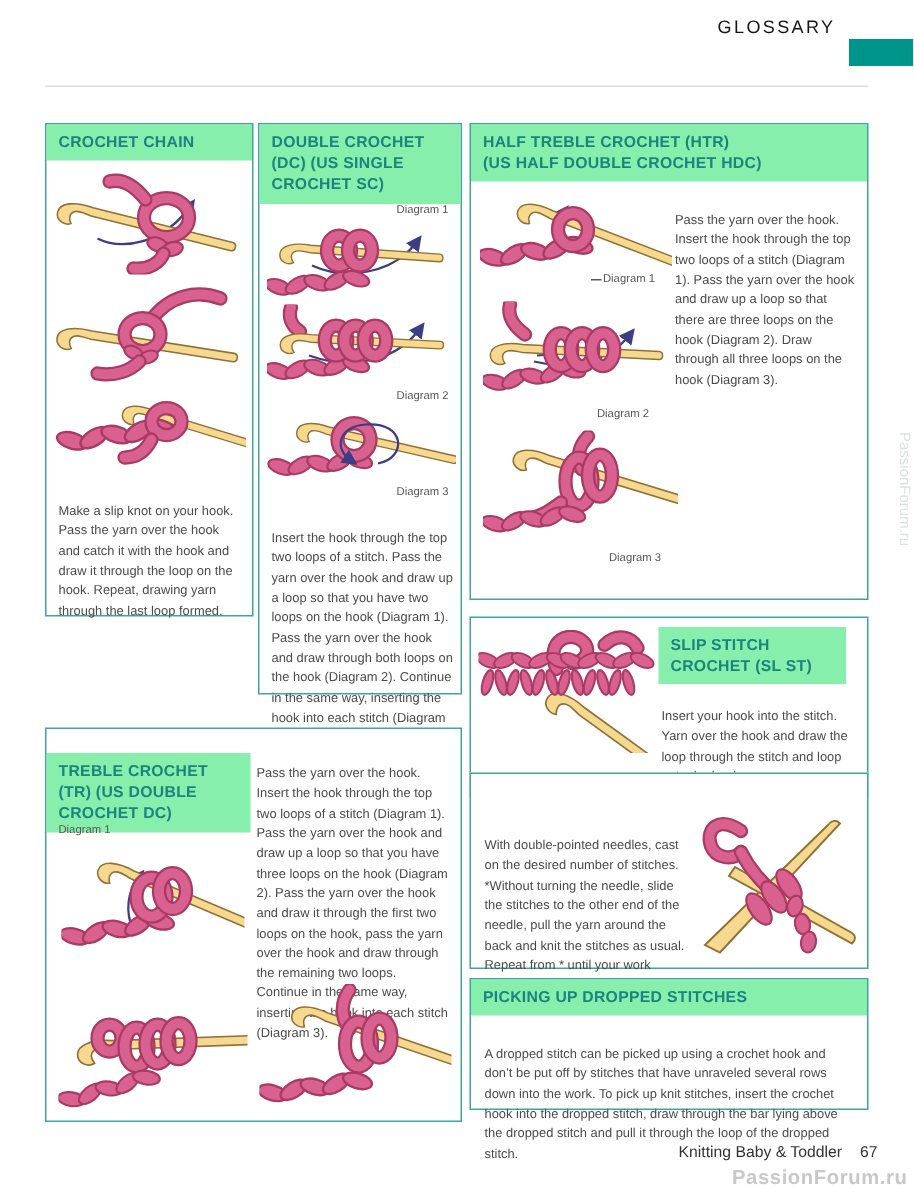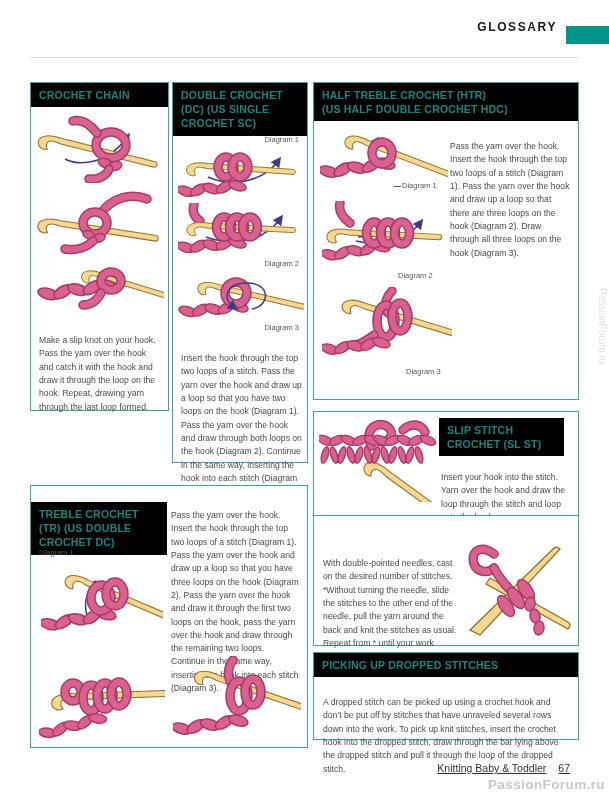--- a/index.html
+++ b/index.html
@@ -1,44 +1,44 @@
 <!DOCTYPE html>
 <html><head>
 <meta charset="utf-8">
 <style>
   * {margin:0; padding:0; box-sizing:border-box}
   html,body {background:#ffffff; font-family:"Liberation Sans", sans-serif;}
   .page {position:relative; width:609px; height:800px; background:#fff; overflow:hidden;}
 
   
-  .glossary {position:absolute; top:20px; right:52px; font-size:12px; font-weight:bold; letter-spacing:1.6px; color:#141414;}
+  .glossary {position:absolute; top:11px; right:52px; font-size:12px; font-weight:normal; letter-spacing:1.6px; color:#141414;}
   .accentbar {position:absolute; top:26px; left:566px; width:43px; height:18px; background:#00958b;}
   .rule {position:absolute; top:57px; left:30px; width:549px; height:1px; background:#dddddd;}
 
   
   .box {position:absolute; border:1px solid #3fa49f; background:#fff;}
-  .hdr {background:#000000; color:#1d837e; font-size:10.5px; font-weight:bold; line-height:1.35;
+  .hdr {background:#86efac; color:#1d837e; font-size:10.5px; font-weight:bold; line-height:1.35;
         padding:5px 8px; white-space:pre-line; letter-spacing:.2px;}
   .hdr.abs {position:absolute;}
   .body {position:absolute; font-size:8.6px; line-height:1.55; color:#4a4a4a;margin-top:15px;}
   .dlab {position:absolute; font-size:7.5px; color:#555;}
   .lead {display:inline-block; width:7px; height:1px; background:#555; vertical-align:middle; margin-right:1px;}
   .fig {position:absolute;}
   .fig svg {display:block; width:100%; height:100%;}
 
   
   .ye  {fill:#d9618f; stroke:#a93a63; stroke-width:1.4;}
   .yl  {fill:none; stroke:#d9618f; stroke-width:6.5; stroke-linecap:round;}
   .ylo {fill:none; stroke:#a93a63; stroke-width:9.5; stroke-linecap:round;}
   .hk  {fill:#f6d88e; stroke:#8f7138; stroke-width:1.3;}
   .ar  {fill:none; stroke:#3c3d85; stroke-width:1.5;}
   .are {marker-end:url(#ah);}
 
   
-  .footer {position:absolute; top:762px; right:39px; font-size:10.5px; color:#333; display:flex; gap:12px;text-decoration:underline;}
+  .footer {position:absolute; top:762px; right:24px; font-size:10.5px; color:#333; display:flex; gap:12px;}
   .wm {position:absolute; top:777px; right:4px; font-size:13.5px; font-weight:bold; color:#c8c8c8; letter-spacing:.4px;
        text-shadow:0.5px 0.5px 0 #fff;}
   .wm-side {position:absolute; top:288px; right:1px; writing-mode:vertical-rl; font-size:10px; color:rgba(150,170,170,.35);}
 </style>
 </head>
 <body>
 
 <svg width="0" height="0" style="position:absolute" aria-hidden="true">
   <defs>
     <marker id="ah" markerWidth="7" markerHeight="7" refX="3.5" refY="3.5" orient="auto">

